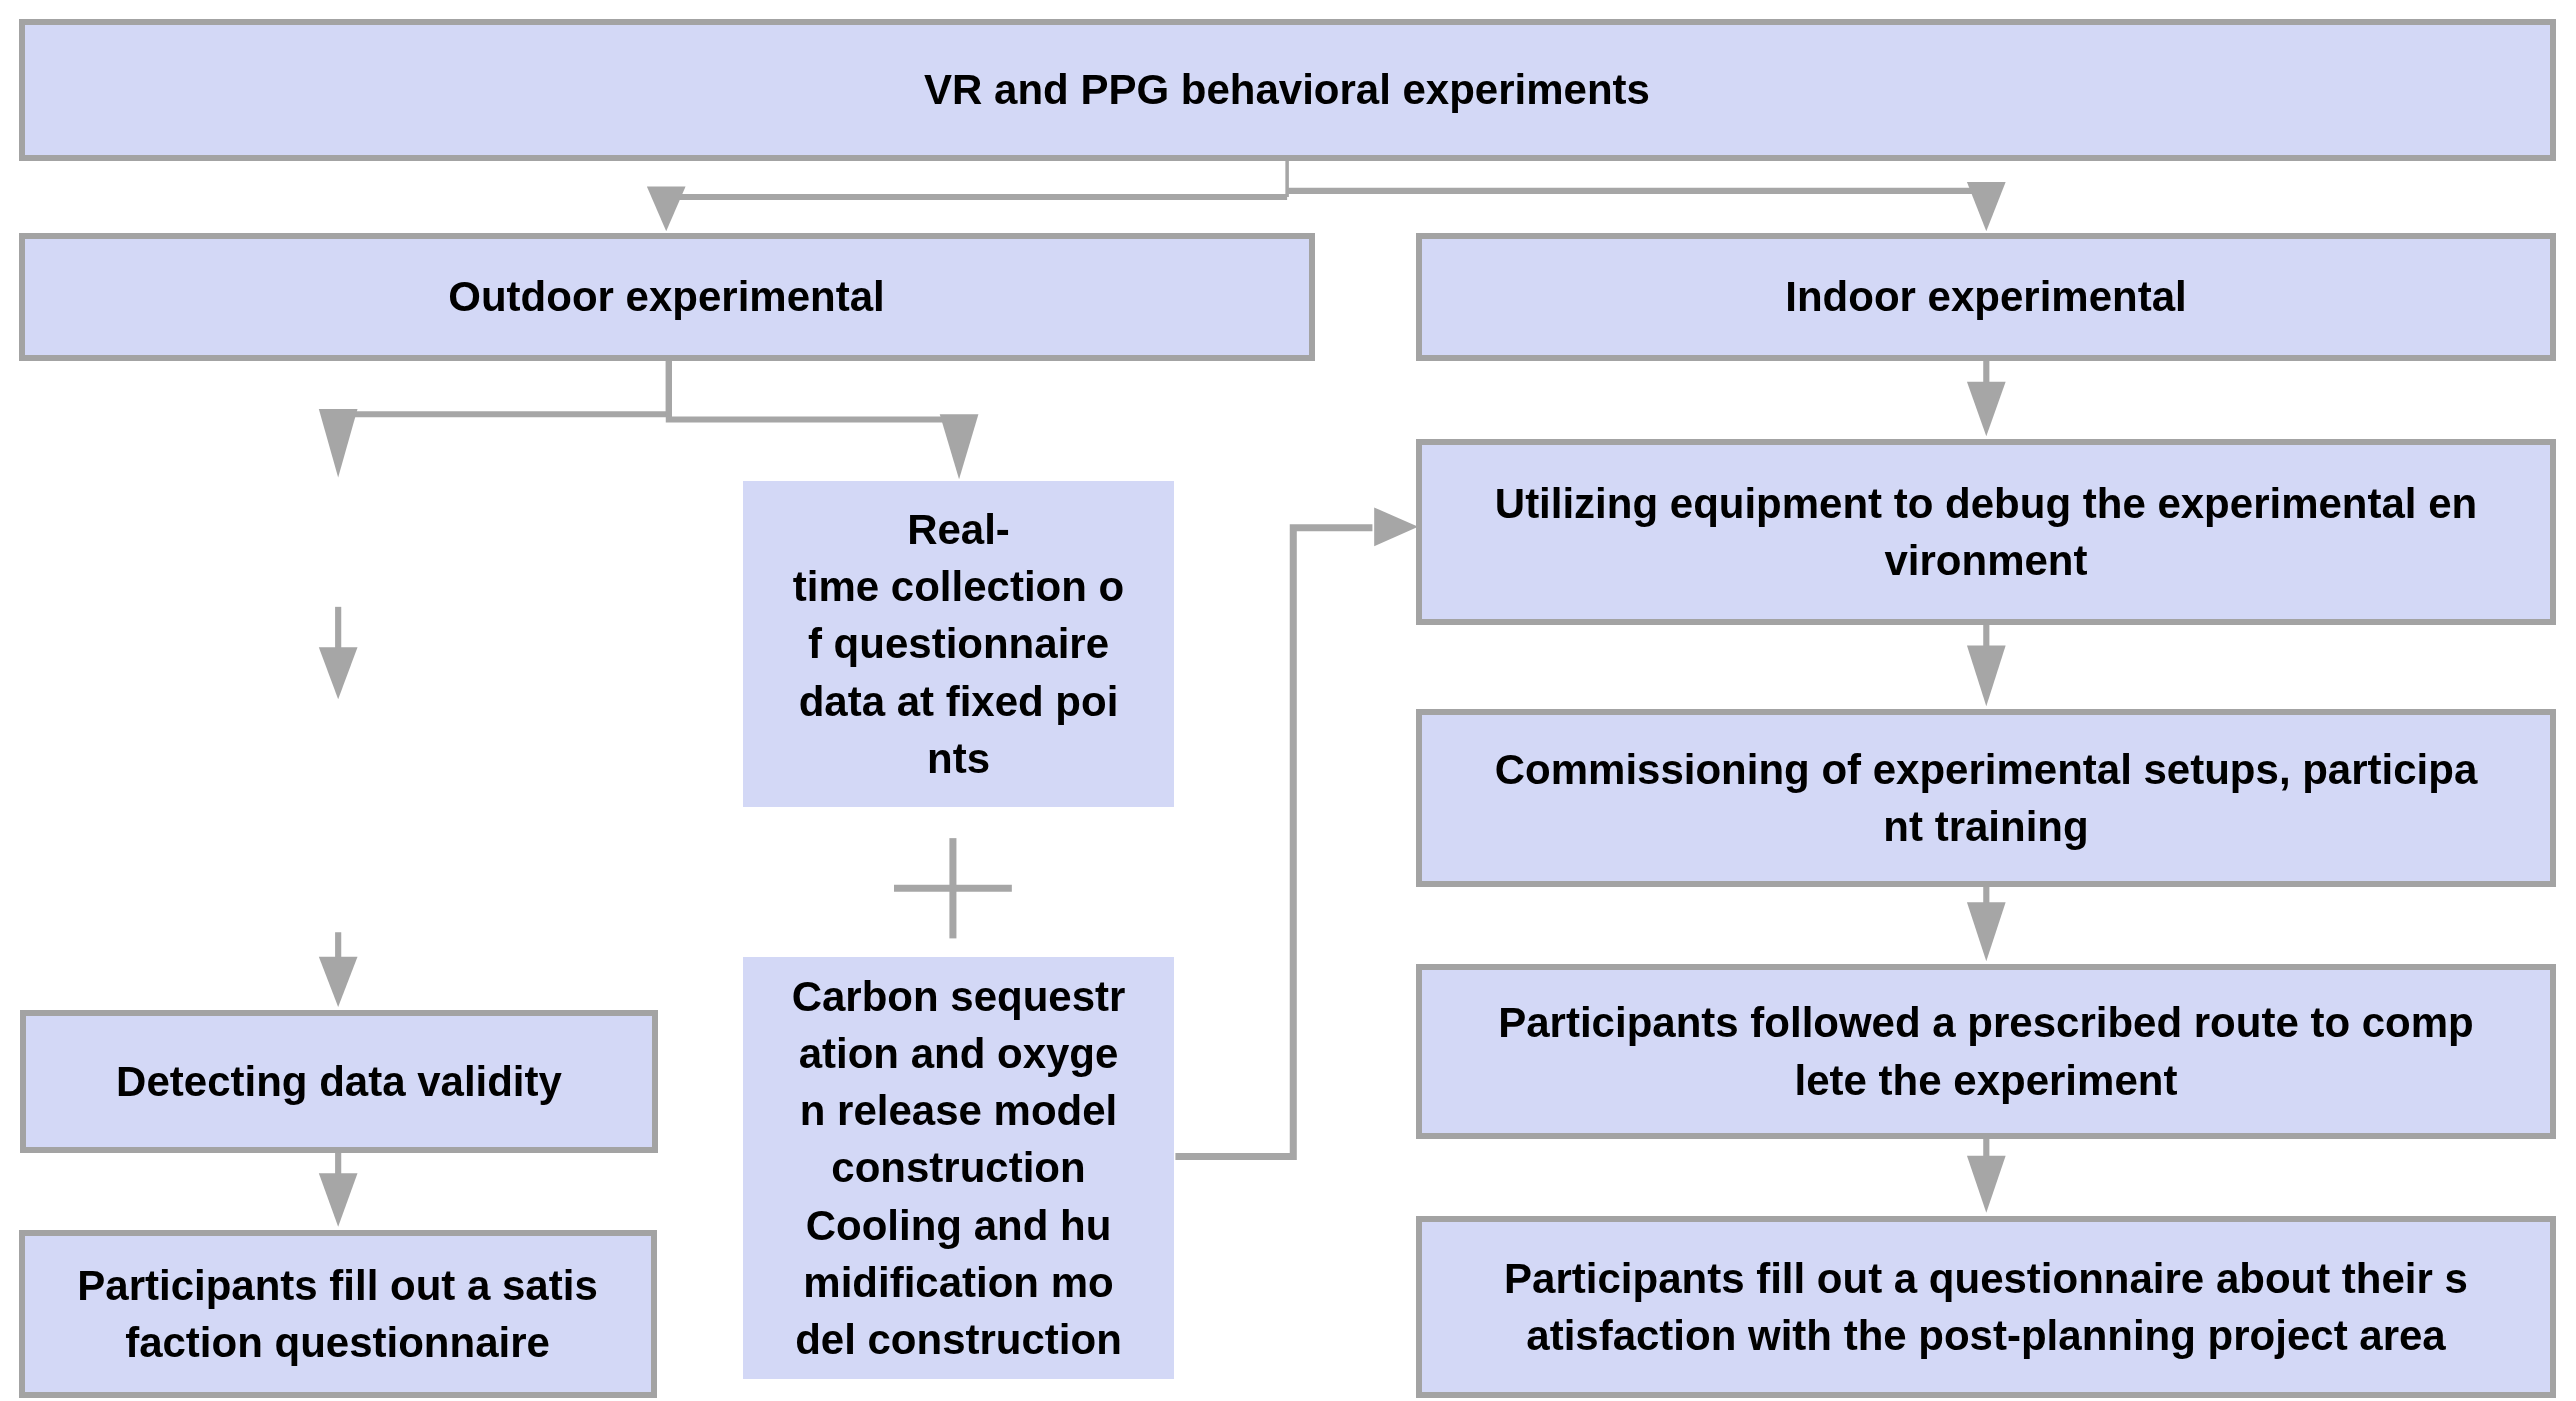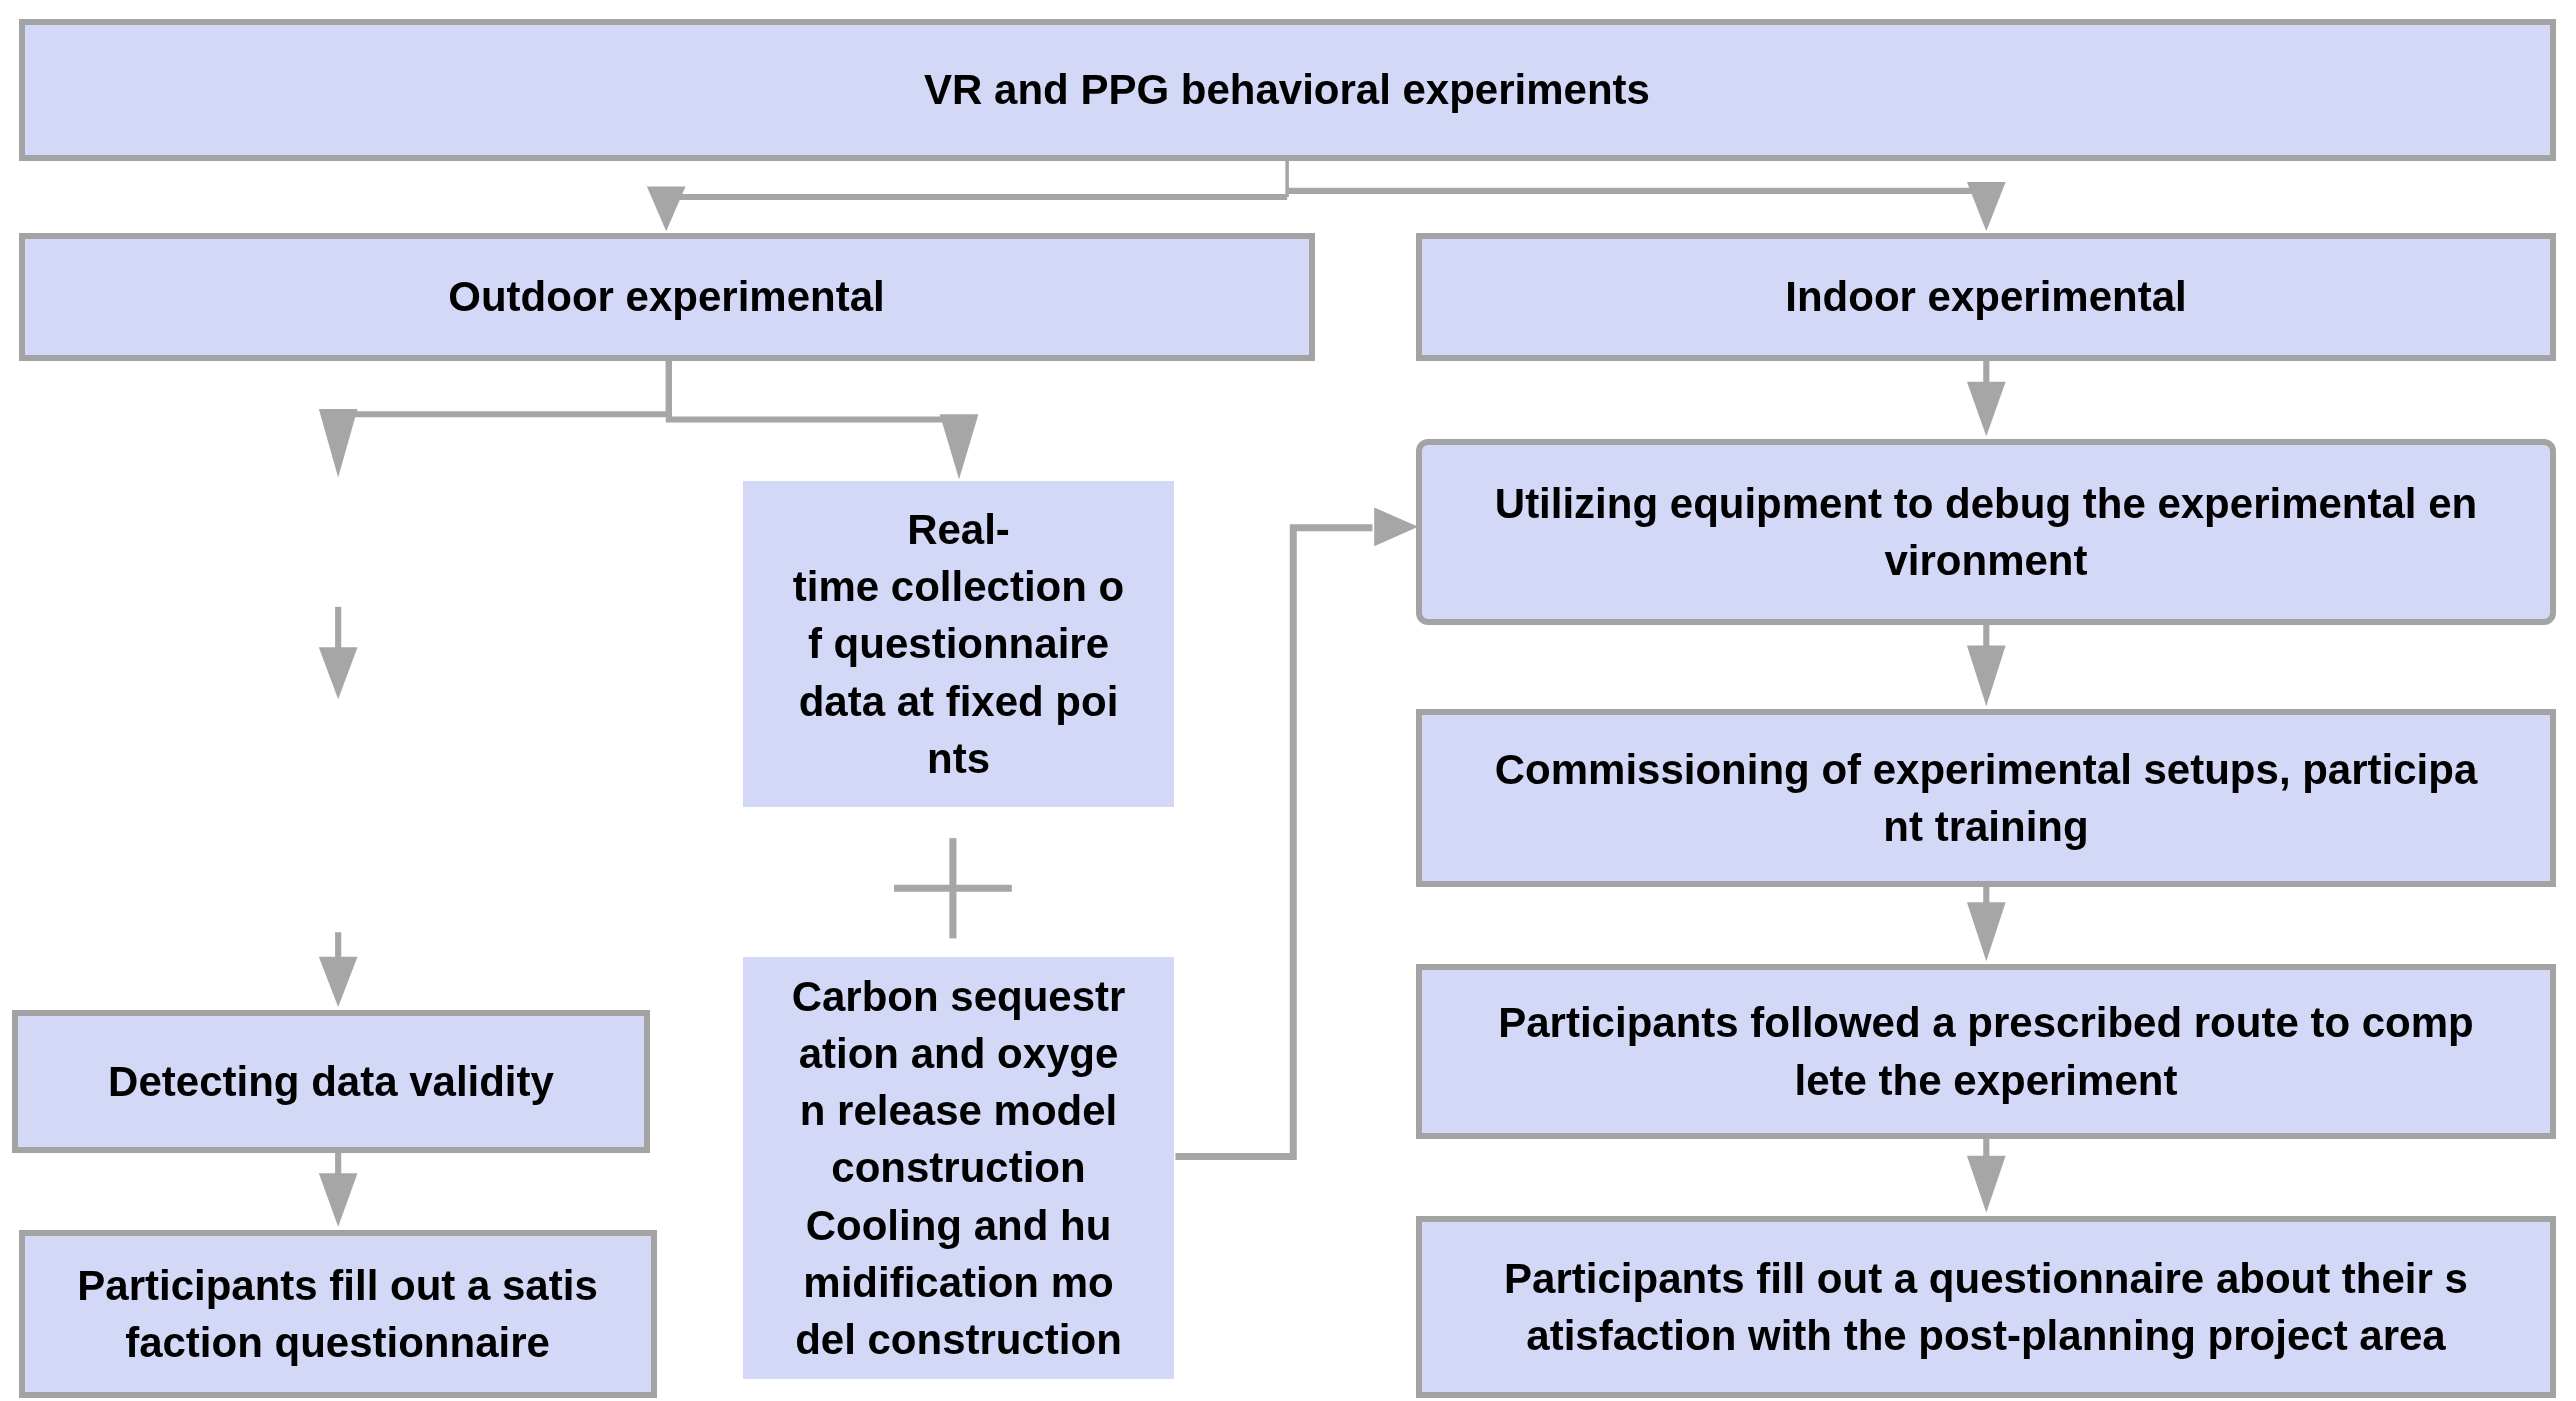--- a/index.html
+++ b/index.html
@@ -90,40 +90,40 @@
   </svg>
 
   <div class="box bordered" style="left:18.5px;top:18.5px;width:2537px;height:142px;">VR and PPG behavioral experiments</div>
 
   <div class="box bordered" style="left:18.5px;top:233px;width:1296px;height:128px;">Outdoor experimental</div>
 
   <div class="box bordered" style="left:1416px;top:233px;width:1140px;height:128px;">Indoor experimental</div>
 
 
 
-  <div class="box bordered" style="left:12px;top:1010px;width:638px;height:143px;">Detecting data validity</div>
+  <div class="box bordered" style="left:20px;top:1010px;width:638px;height:143px;">Detecting data validity</div>
 
   <div class="box bordered" style="left:18.5px;top:1230px;width:638px;height:168px;">Participants fill out a satis
 faction questionnaire</div>
 
   <div class="box" style="left:743px;top:481px;width:431px;height:326px;">Real-
 time collection o
 f questionnaire
 data at fixed poi
 nts</div>
 
   <div class="box" style="left:743px;top:957px;width:431px;height:422px;">Carbon sequestr
 ation and oxyge
 n release model
 construction
 Cooling and hu
 midification mo
 del construction</div>
 
-  <div class="box bordered" style="left:1416px;top:439px;width:1140px;height:186px;border-radius:12px;">Utilizing equipment to debug the experimental en
+  <div class="box bordered" style="left:1416px;top:439px;width:1140px;height:186px;">Utilizing equipment to debug the experimental en
 vironment</div>
 
   <div class="box bordered" style="left:1416px;top:709px;width:1140px;height:178px;">Commissioning of experimental setups, participa
 nt training</div>
 
   <div class="box bordered" style="left:1416px;top:964px;width:1140px;height:175px;">Participants followed a prescribed route to comp
 lete the experiment</div>
 
   <div class="box bordered" style="left:1416px;top:1216px;width:1140px;height:182px;">Participants fill out a questionnaire about their s
 atisfaction with the post-planning project area</div>

